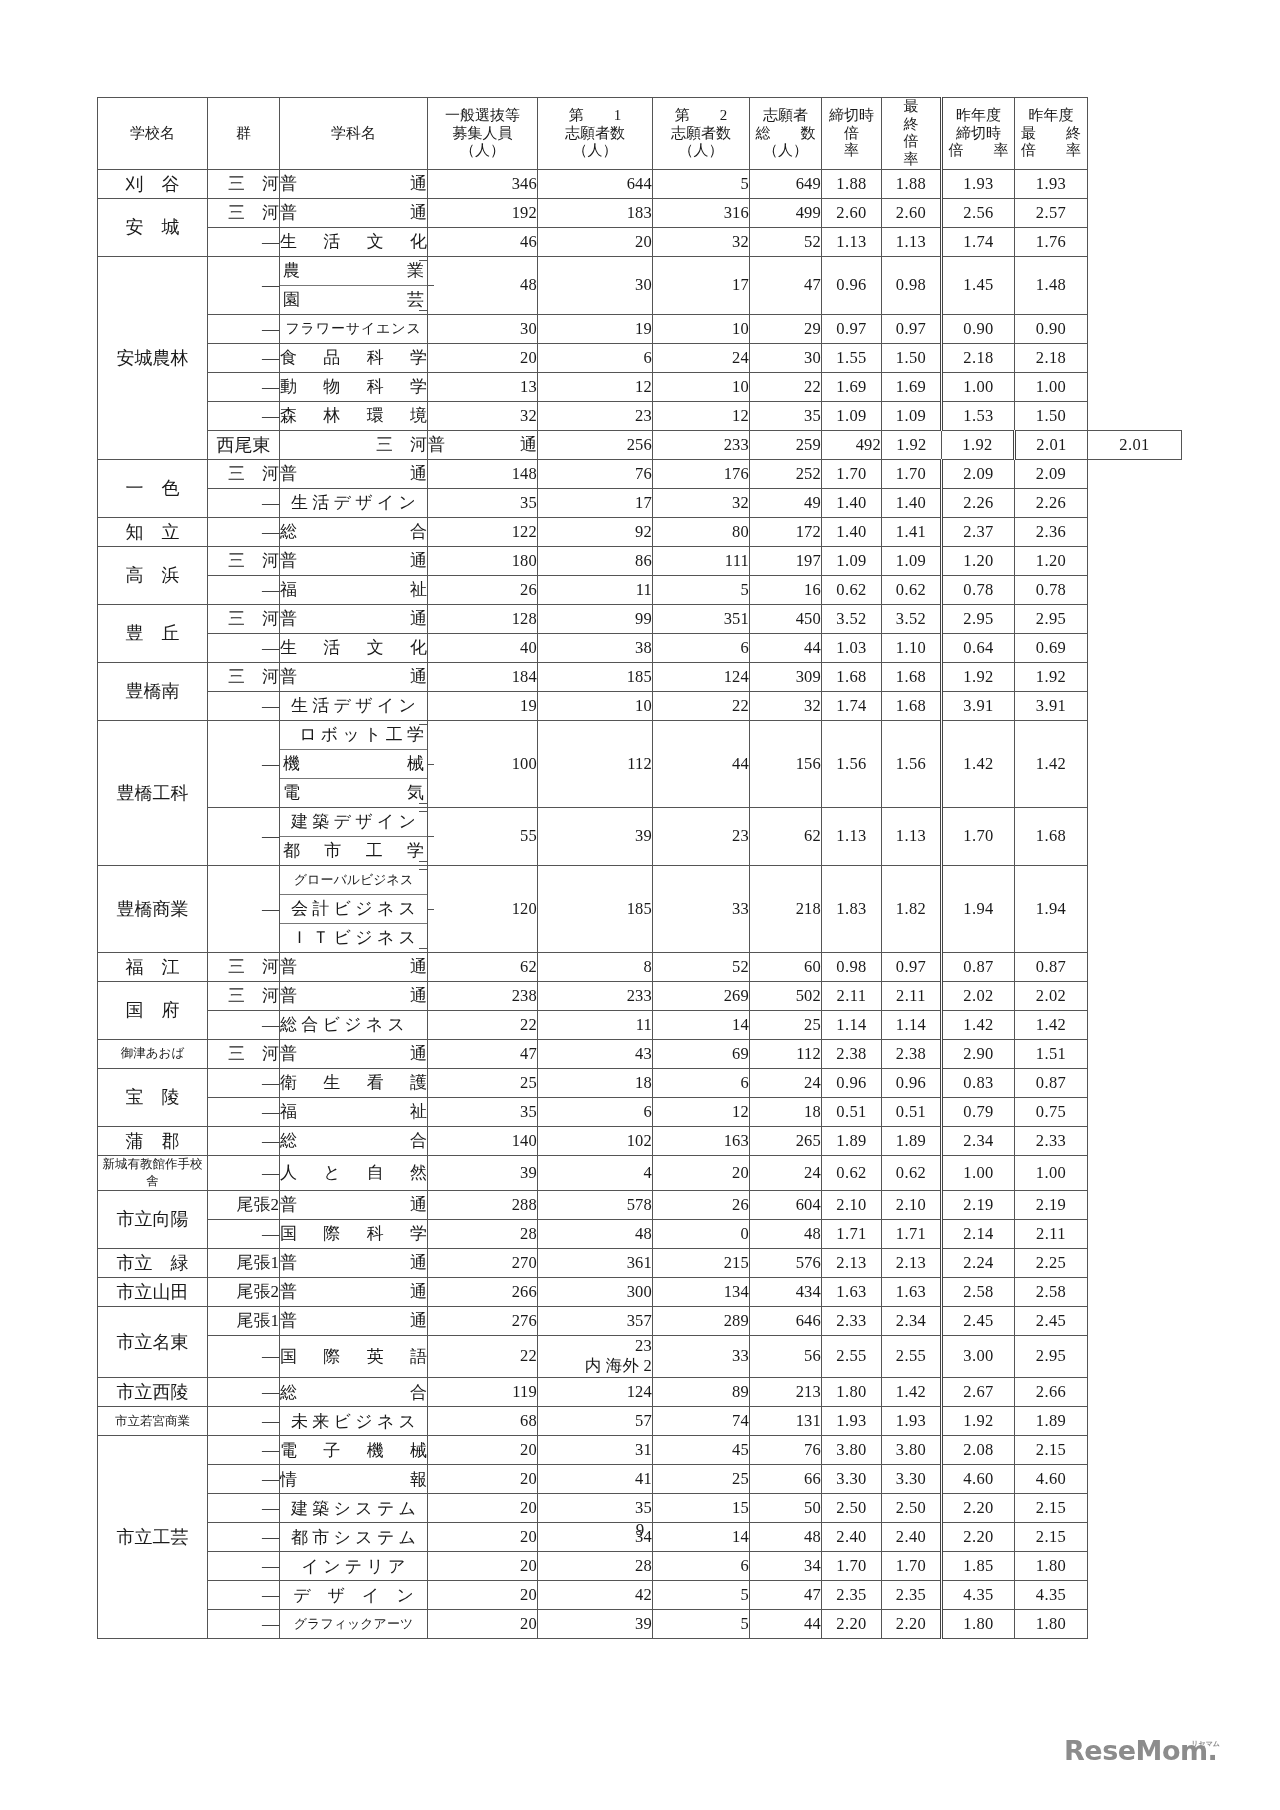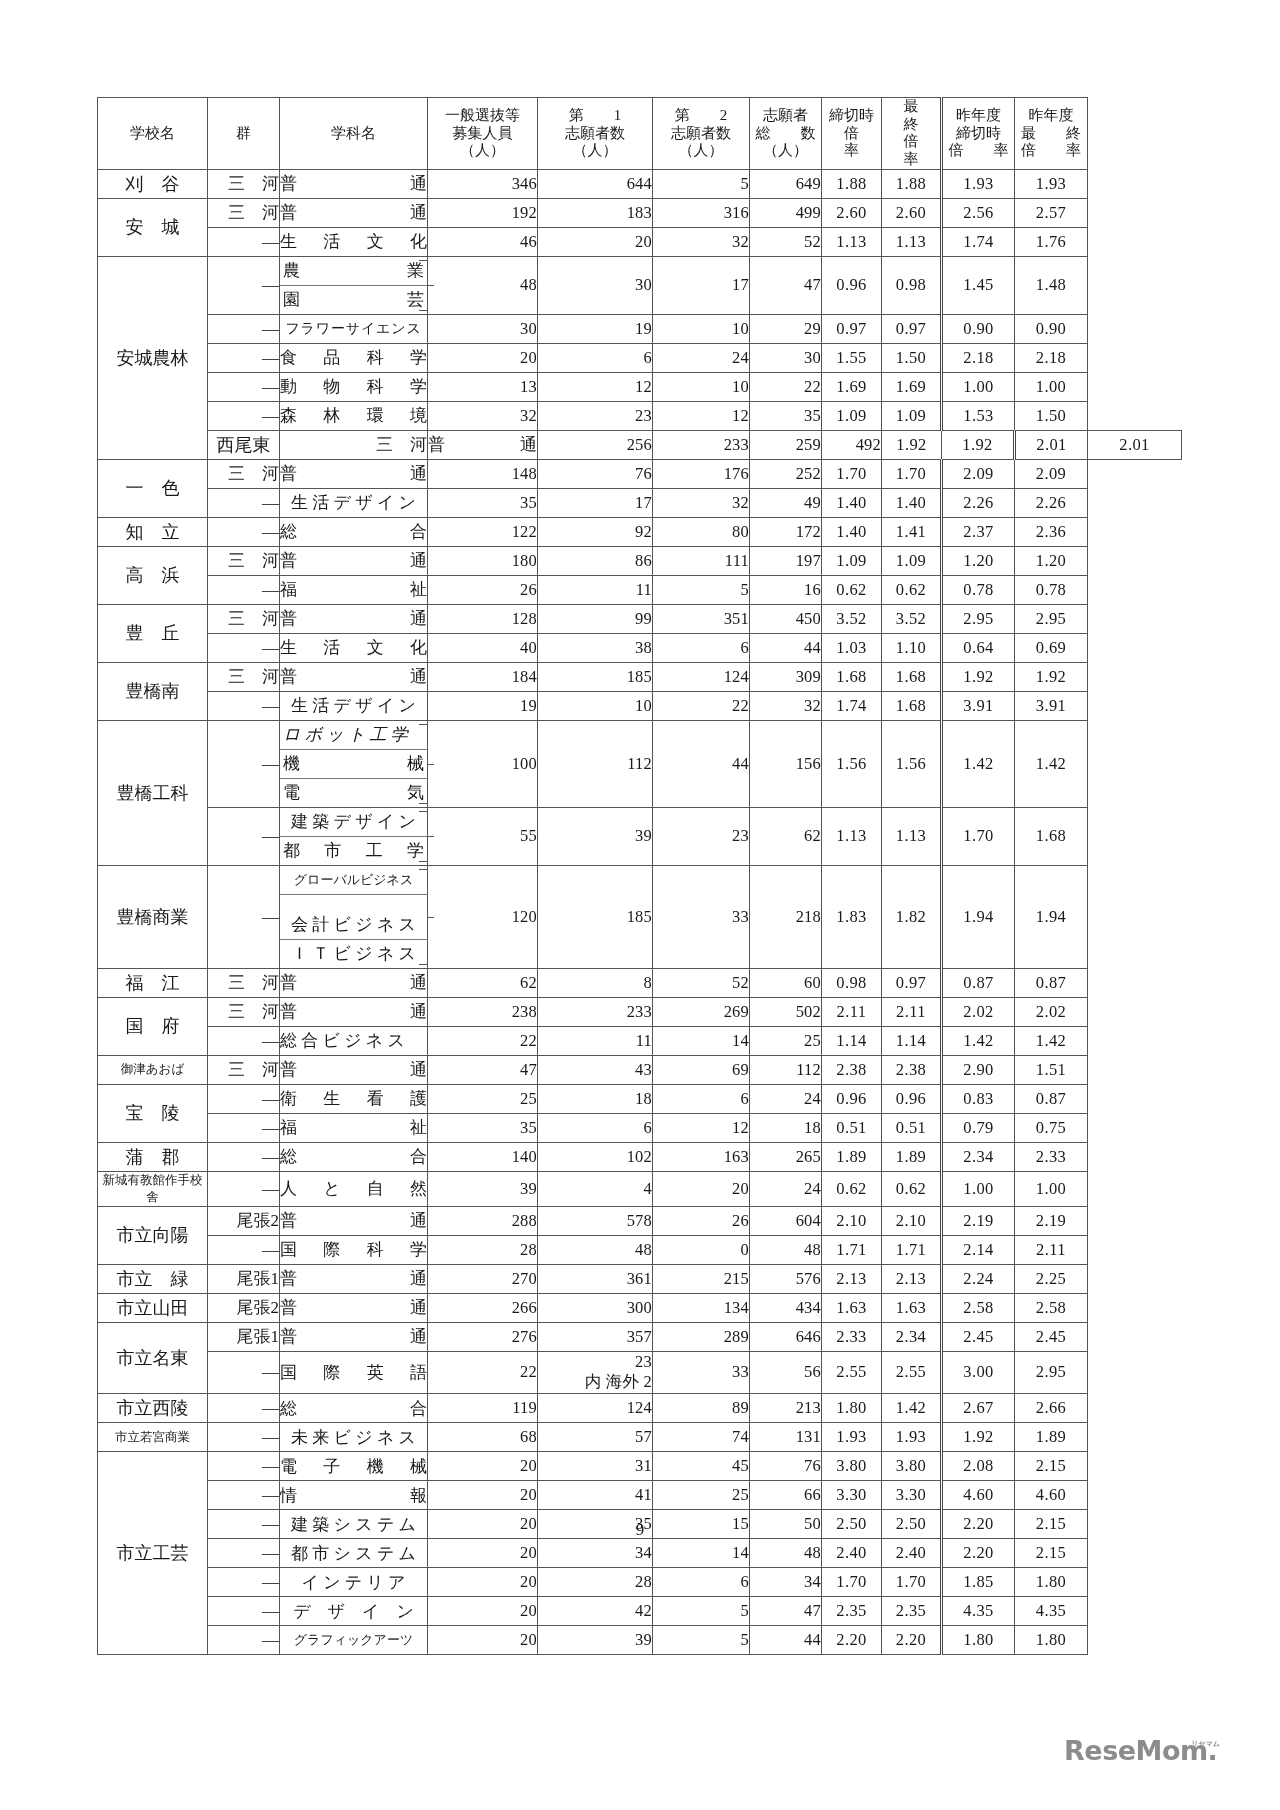--- a/index.html
+++ b/index.html
@@ -524,21 +524,21 @@
           <td class="rate thick-r">1.68</td>
           <td class="rate ">3.91</td>
           <td class="rate ">3.91</td>
         </tr>
         <tr>
           <td class="school" rowspan="2"><span>豊橋工科</span></td>
           <td class="gun">―</td>
           <td class="deptgroup">
             <div class="inner">
               <div class="line" style="text-align: center;">
-                <span class="dj " style="display: block; text-align: left; font-style: italic;">ロ ボ ッ ト 工 学</span>
+                <span class="dj " style="display: block; text-align: right;">ロ ボ ッ ト 工 学</span>
               </div>
               <div class="line">
                 <span class="just">
                   <span>機</span>
                   <span>械</span>
                 </span>
               </div>
               <div class="line">
                 <span class="just">
                   <span>電</span>
@@ -586,21 +586,21 @@
         </tr>
         <tr>
           <td class="school" rowspan="1"><span>豊橋商業</span></td>
           <td class="gun">―</td>
           <td class="deptgroup">
             <div class="inner">
               <div class="line" style="font-size: 13px; text-align: center;">
                 <span class="dj " style="display: block; text-align: center;">グローバルビジネス</span>
               </div>
               <div class="line" style="text-align: center;">
-                <span class="dj " style="display: block; text-align: center; margin-top: 16px;">会 計 ビ ジ ネ ス</span>
+                <span class="dj " style="display: block; text-align: center;">会 計 ビ ジ ネ ス</span>
               </div>
               <div class="line" style="text-align: center;">
                 <span class="dj " style="display: block; text-align: center;">Ｉ Ｔ ビ ジ ネ ス</span>
               </div>
             </div>
             <span class="brace"></span>
           </td>
           <td class="num ">120</td>
           <td class="num ">185</td>
           <td class="num ">33</td>

